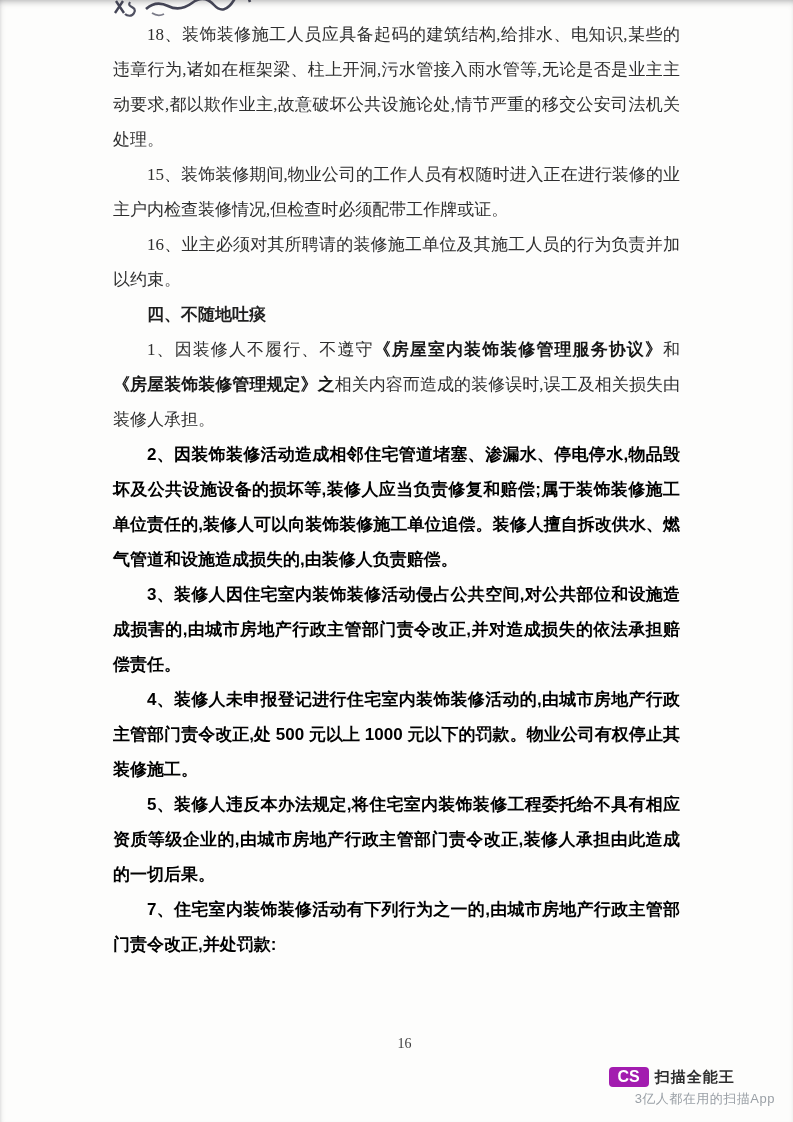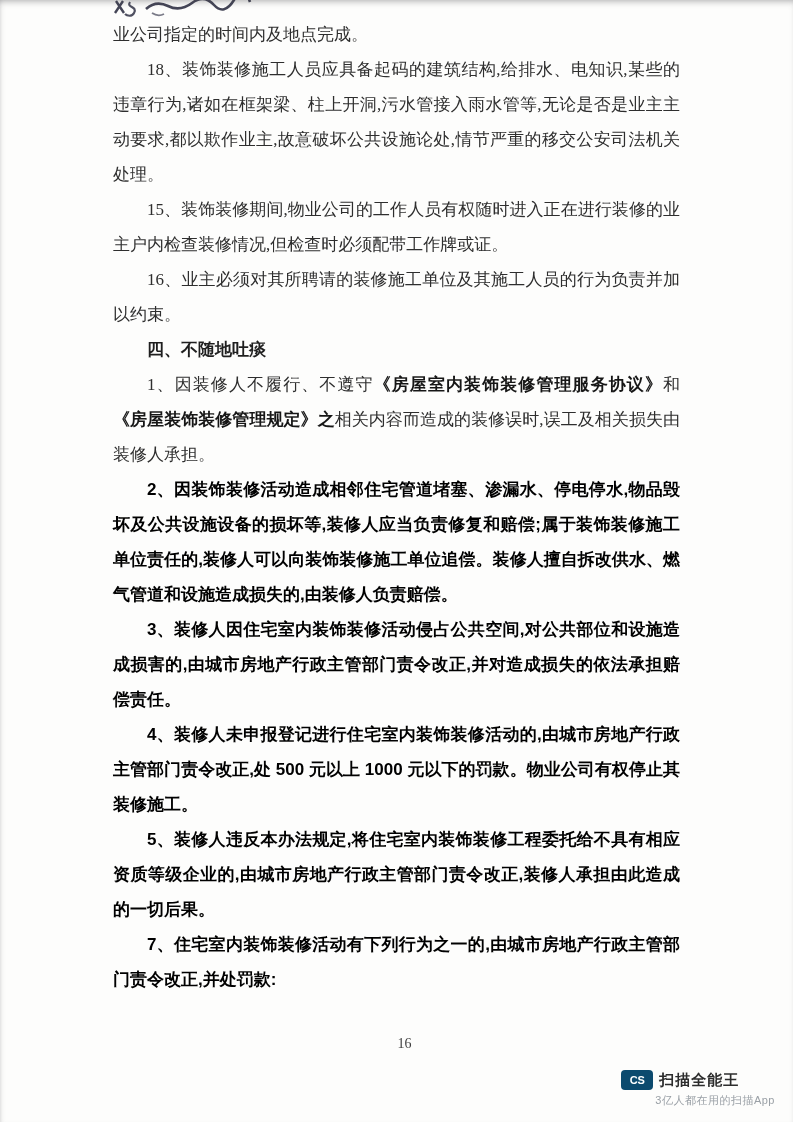--- a/index.html
+++ b/index.html
@@ -77,60 +77,59 @@
   }
 
   .watermark {
     position: absolute;
     right: 18px;
     bottom: 14px;
     z-index: 6;
   }
   .wm-row { display: flex; align-items: center; gap: 6px; }
   .wm-logo {
-    width: 32px; height: 20px;
-    background: #0c4a6e;
+    width: 40px; height: 20px;
+    background: #a21caf;
     border-radius: 4px;
     color: #ffffff;
     font-family: "Liberation Sans", sans-serif;
     font-weight: 700;
-    font-size: 11px;
+    font-size: 16px;
     display: flex; align-items: center; justify-content: center;
     line-height: 1;
   }
   .wm-name {
     font-family: "Liberation Sans", sans-serif;
     font-weight: 700;
     font-size: 15px;
     letter-spacing: 1px;
     color: #2d2d2d;
   }
   .wm-tagline {
     margin-top: 3px;
-    margin-left: 34px;
+    margin-left: 26px;
     font-family: "Liberation Sans", sans-serif;
-    font-size: 11px;
+    font-size: 13px;
     color: #9aa0a6;
     letter-spacing: .5px;
   }
 </style>
 </head>
 <body>
 
 <div class="page">
 
   <svg class="scribble" width="240" height="28" viewBox="0 0 240 28" aria-hidden="true">
     <path d="M10,1 l8,12 m-1,-12 l-8,12" stroke="#23243a" stroke-width="2.4" fill="none" opacity="0.85"></path>
     <path d="M24,2 c-4,6 8,4 4,11 c-2,4 -7,3 -9,1" stroke="#23243a" stroke-width="2.2" fill="none" opacity="0.8"></path>
     <path d="M40,9 q10,-9 22,-3 t24,-3 t22,2 t20,-5 t16,2" stroke="#23243a" stroke-width="2.6" fill="none" opacity="0.85"></path>
     <path d="M46,13 q6,4 12,1" stroke="#23243a" stroke-width="1.8" fill="none" opacity="0.6"></path>
   </svg>
 
   <div class="content">
-    <p class="no-indent">业公司指定的时间内及地点完成。</p>
 
     <p>18、装饰装修施工人员应具备起码的建筑结构,给排水、电知识,某些的违章行为,诸如在框架梁、柱上开洞,污水管接入雨水管等,无论是否是业主主动要求,都以欺作业主,故意破坏公共设施论处,情节严重的移交公安司法机关处理。</p>
     <p>15、装饰装修期间,物业公司的工作人员有权随时进入正在进行装修的业主户内检查装修情况,但检查时必须配带工作牌或证。</p>
     <p>16、业主必须对其所聘请的装修施工单位及其施工人员的行为负责并加以约束。</p>
 
     <h3 class="section-heading">四、不随地吐痰</h3>
 
     <p class="legal-mixed">
       <span>1、因装修人不履行、不遵守</span><b class="book-title">《房屋室内装饰装修管理服务协议》</b><span>和</span><b class="book-title">《房屋装饰装修管理规定》之</b><span>相关内容而造成的装修误时,误工及相关损失由装修人承担。</span>
     </p>

